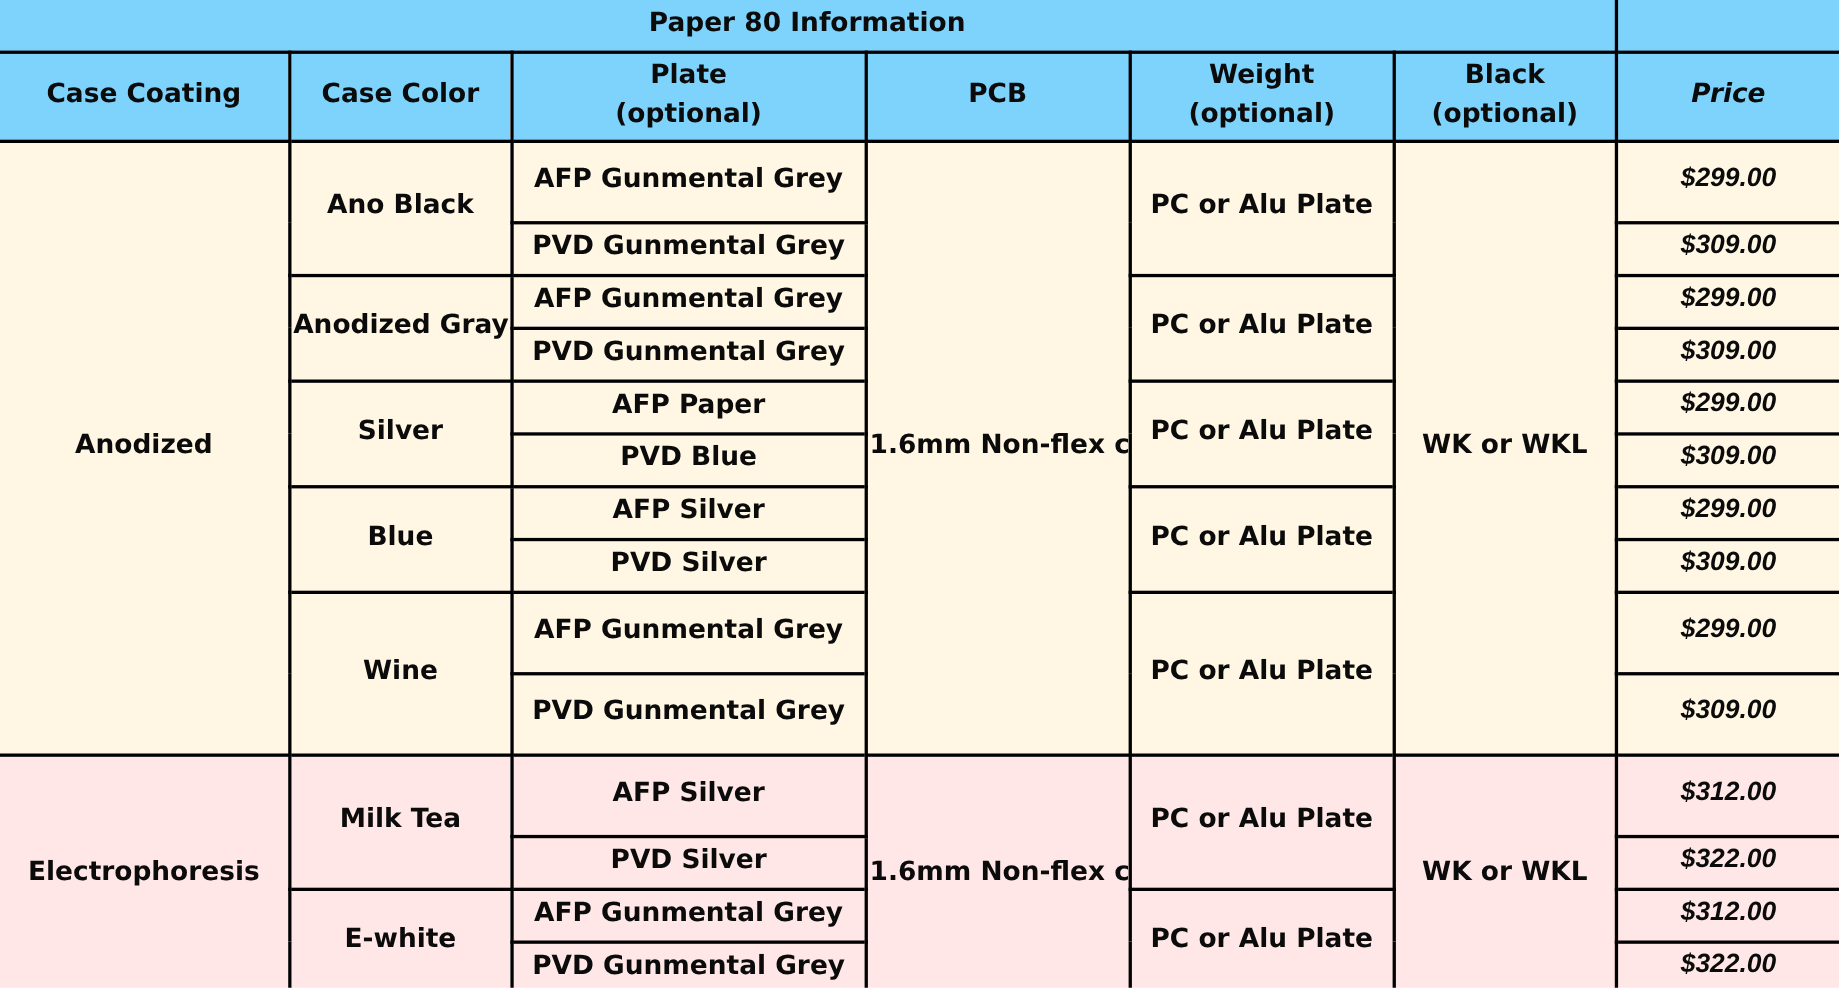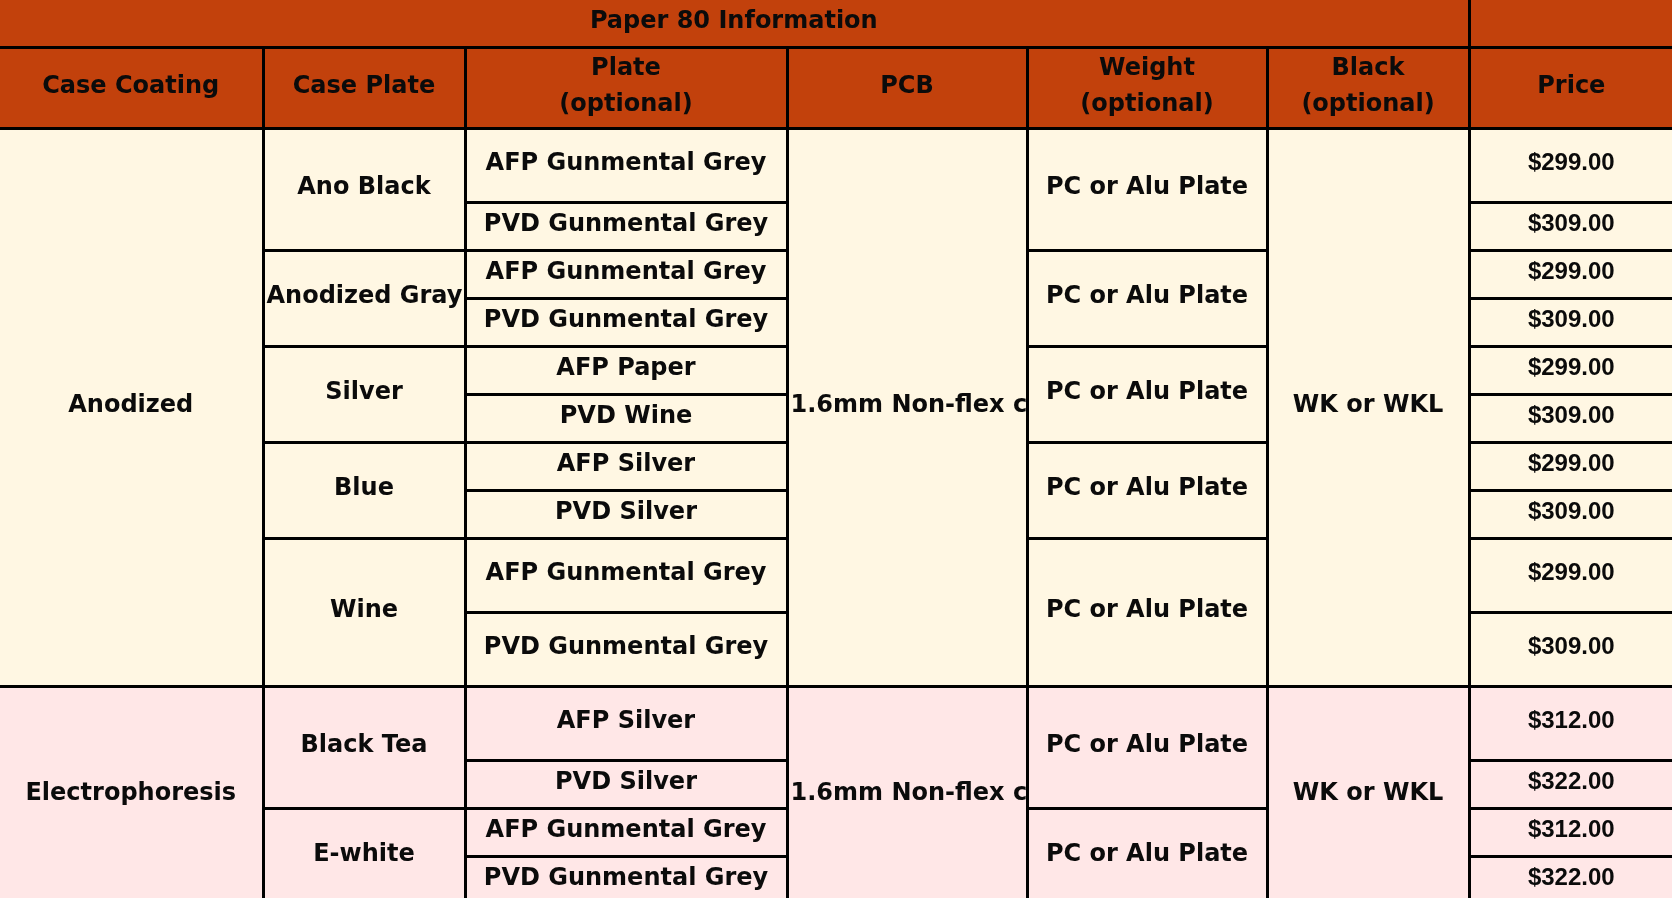--- a/index.html
+++ b/index.html
@@ -16,39 +16,39 @@
     border: 3px solid #000;
     text-align: center;
     vertical-align: middle;
     padding: 0 2px 6px 2px;
     font-size: 24px;
     line-height: 36px;
     box-sizing: border-box;
     overflow: hidden;
     white-space: nowrap;
   }
-  table.info th { background: #c2410c; font-weight: bold; }
+  table.info th { background: #7dd3fc; font-weight: bold; }
   th.title { font-size: 25px; padding-bottom: 4px; }
   th.hdr { line-height: 36px; }
   th.hdr .line { display: block; }
   td.y { background: #FFF7E3; }
   td.p { background: #FFE7E7; }
   td.price {
     font-family: "Liberation Sans", sans-serif;
     font-size: 24px;
     padding-bottom: 10px;
   }
   td.wrap { white-space: normal; line-height: 36px; }
   tr.h47 { height: 47px; }
   tr.h74 { height: 74px; }
   tr.h48 { height: 48px; }
   table.info { border-top: 0; border-left: 0; }
   table.info tr:first-child th { border-top: 0; }
   table.info tr td:first-child, table.info tr th:first-child { border-left: 0; }
-  table.info tr th:last-child, table.info tr td.price { border-right: 0; }
+  table.info tr th:last-child, table.info tr td.price { border-right: 0; font-style: italic; }
 </style>
 </head>
 <body>
 
 <table class="info">
   <colgroup>
     <col style="width:263px">
       <col style="width:202px">
       <col style="width:322px">
     <col style="width:240px">
@@ -58,21 +58,21 @@
   </colgroup>
 
   <tbody>
       <tr class="h47">
     <th class="title" colspan="6">Paper 80 Information</th>
     <th></th>
   </tr>
 
   <tr class="h74">
     <th class="hdr">Case Coating</th>
-    <th class="hdr">Case Plate</th>
+    <th class="hdr">Case Color</th>
     <th class="hdr">
       <span class="line">Plate</span>
       <span class="line">(optional)</span>
     </th>
     <th class="hdr">PCB</th>
     <th class="hdr">
       <span class="line">Weight</span>
       <span class="line">(optional)</span>
     </th>
     <th class="hdr">
@@ -107,21 +107,21 @@
     <td class="y price">$309.00</td>
   </tr>
 
   <tr class="h48">
     <td class="y" rowspan="2">Silver</td>
     <td class="y">AFP Paper</td>
     <td class="y" rowspan="2">PC or  Alu Plate</td>
     <td class="y price">$299.00</td>
   </tr>
   <tr class="h48">
-    <td class="y">PVD Wine</td>
+    <td class="y">PVD Blue</td>
     <td class="y price">$309.00</td>
   </tr>
 
   <tr class="h48">
     <td class="y" rowspan="2">Blue</td>
     <td class="y">AFP Silver</td>
     <td class="y" rowspan="2">PC or  Alu Plate</td>
     <td class="y price">$299.00</td>
   </tr>
   <tr class="h48">
@@ -135,21 +135,21 @@
     <td class="y" rowspan="2">PC or  Alu Plate</td>
     <td class="y price">$299.00</td>
   </tr>
   <tr class="h74">
     <td class="y">PVD Gunmental  Grey</td>
     <td class="y price">$309.00</td>
   </tr>
 
   <tr class="h74">
     <td class="p" rowspan="4">Electrophoresis</td>
-    <td class="p" rowspan="2">Black Tea</td>
+    <td class="p" rowspan="2">Milk Tea</td>
     <td class="p">AFP Silver</td>
     <td class="p wrap" rowspan="4">1.6mm Non-flex cut PCB</td>
     <td class="p" rowspan="2">PC or Alu Plate</td>
     <td class="p" rowspan="4">WK or WKL</td>
     <td class="p price">$312.00</td>
   </tr>
   <tr class="h48">
     <td class="p">PVD Silver</td>
     <td class="p price">$322.00</td>
   </tr>

